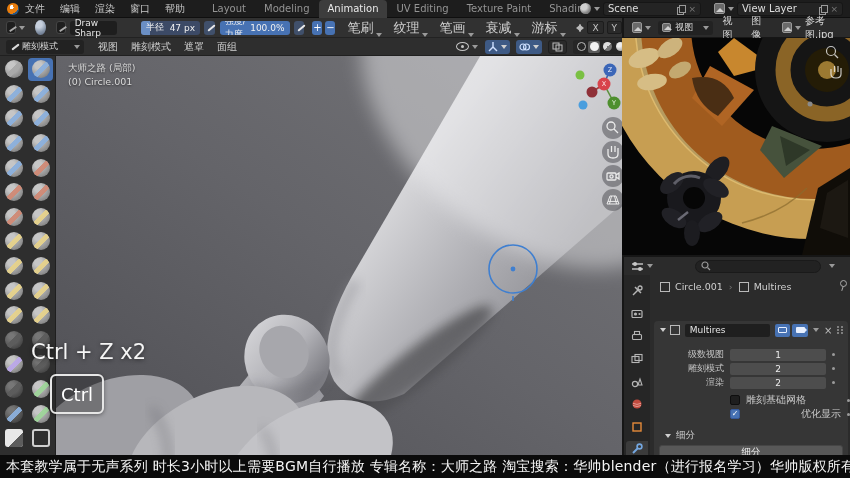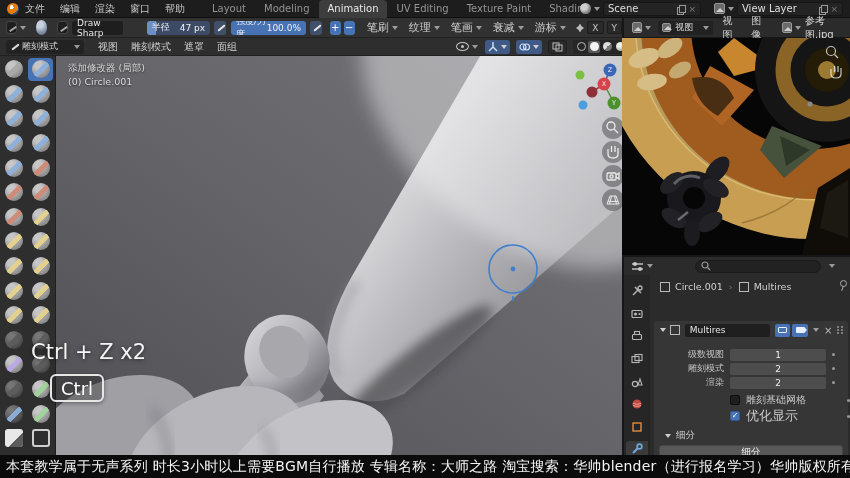--- a/index.html
+++ b/index.html
@@ -42,21 +42,21 @@
   .bthumb:after{content:'';position:absolute;left:2px;top:6px;width:8px;height:2px;background:#aaa;transform:rotate(-35deg);}
   .namefield{width:62px;height:14px;background:#1e1e1e;border-radius:3px;color:#e6e6e6;
     display:flex;align-items:center;padding:0 5px;font-size:9px;}
   .slider{height:14px;border-radius:3px;position:relative;display:flex;align-items:center;
     justify-content:space-between;padding:0 5px;font-size:9px;color:#f0f0f0;overflow:hidden;}
   .slider .fill{position:absolute;left:0;top:0;bottom:0;background:#6b8fc4;}
   .slider span{position:relative;z-index:1;}
   .ptoggle{width:15px;height:14px;border-radius:3px;background:#40506b;position:relative;}
   .ptoggle:after{content:'';position:absolute;left:3px;top:6px;width:9px;height:2px;background:#e8e8e8;transform:rotate(-40deg);border-radius:1px;}
   .pm{width:14px;height:14px;border-radius:3px;color:#fff;display:flex;align-items:center;justify-content:center;font-size:10px;}
-  .popover{display:flex;align-items:center;color:#cfcfcf;font-size:11px;white-space:nowrap;}
+  .popover{display:flex;align-items:flex-end;color:#cfcfcf;font-size:13px;white-space:nowrap;}
   .symic{position:relative;width:11px;height:10px;}
   .symic:before{content:'';position:absolute;left:0;top:1px;border-top:4px solid transparent;border-bottom:4px solid transparent;border-right:5px solid #bbb;}
   .symic:after{content:'';position:absolute;right:0;top:1px;border-top:4px solid transparent;border-bottom:4px solid transparent;border-left:5px solid #bbb;}
   .xybtn{height:13px;padding:0 4px;background:#2a2a2a;border:1px solid #1c1c1c;border-radius:2px;
     color:#c4c4c4;display:flex;align-items:center;font-size:9px;margin-left:3px;}
   
   .imgheader{left:622px;top:18px;width:228px;height:20px;background:#2b2b2b;
     border-bottom:1px solid #161616;border-left:2px solid #161616;display:flex;align-items:center;}
   .ddfield{height:14px;background:#222;border-radius:3px;display:flex;align-items:center;padding:0 4px;color:#d8d8d8;font-size:9px;}
   
@@ -88,21 +88,21 @@
     background:linear-gradient(135deg,transparent 42%,var(--acc,#999) 42%,var(--acc,#999) 62%,transparent 62%);opacity:.95;}
   .bicon.dark{background:radial-gradient(circle at 35% 30%,#777 0 15%,#4a4a4a 70%,#333 100%);}
   .bicon.square{border-radius:3px;background:#e8e8e8;}
   .bicon.square:after{background:linear-gradient(135deg,transparent 60%,#555 60%);}
   .bicon.square-o{border-radius:3px;background:transparent;border:2px solid #cfcfcf;}
   .bicon.square-o:after{display:none;}
   
   .vplabel{color:#dadada;text-shadow:0 1px 2px rgba(0,0,0,.55);font-size:9.5px;}
   .keys1{color:#f5f5f5;font-size:21px;text-shadow:0 1px 4px rgba(0,0,0,.55);}
   .keybox{border:2px solid #e6e6e6;border-radius:6px;background:rgba(35,35,35,.35);
-    color:#fff;font-size:18px;padding:0 9px;height:28px;display:flex;align-items:center;
+    color:#fff;font-size:18px;padding:0 9px;height:40px;display:flex;align-items:center;
     box-shadow:0 1px 4px rgba(0,0,0,.4);}
   
   .props{left:622px;top:255px;width:228px;height:223px;background:#2b2b2b;
     border-left:2px solid #161616;border-top:2px solid #161616;overflow:hidden;}
   .propshead{position:absolute;left:0;top:0;width:228px;height:18px;background:#2b2b2b;display:flex;align-items:center;}
   .searchfield{width:126px;height:13px;background:#222;border:1px solid #1a1a1a;border-radius:7px;
     display:flex;align-items:center;padding:0 5px;color:#888;}
   .ptabs{position:absolute;left:0;top:18px;width:26px;height:205px;background:#262626;
     display:flex;flex-direction:column;align-items:center;padding-top:8px;gap:6px;}
   .ptab{width:22px;height:17px;display:flex;align-items:center;justify-content:center;border-radius:3px 0 0 3px;}
@@ -492,21 +492,21 @@
           <circle cx="555.5" cy="120.5" r="1.6"></circle>
           <path d="M 560,119 l 3,-2 l 0,6 l -3,-2"></path>
       </g>
       <g>
         <circle cx="557" cy="144" r="11" fill="rgba(82,82,88,0.55)" stroke="none"></circle>
         <path d="M 551,148 L 554,140 L 560,140 L 563,148 Z M 553.5,148 L 555.5,140 M 560.5,148 L 558.5,140 M 552,145.4 L 562,145.4" stroke-width="1"></path>
       </g>
     </g>
   </svg>
 
-  <div class="abs vplabel" style="left:68px;top:62px;">添加修改器 (局部)</div>
+  <div class="abs vplabel" style="left:68px;top:62px;">大师之路 (局部)</div>
   <div class="abs vplabel" style="left:68px;top:76px;">(0) Circle.001</div>
 
   <div class="abs keys1" style="left:31px;top:340px;">Ctrl + Z x2</div>
   <div class="abs keybox" style="left:50px;top:374px;">
       <span>Ctrl</span>
     </div>
 
   <svg class="abs" style="left:622px;top:38px;" width="228" height="217" viewBox="0 0 228 217">
     <rect width="228" height="217" fill="#060606"></rect>
     <g>
@@ -694,21 +694,21 @@
           <span class="vlabel"></span>
           <span class="cbox"></span>
           <span style="margin-left:6px;color:#c9c9c9;font-size:10px;flex:1;">雕刻基础网格</span>
           <span class="adot"></span>
         </div>
         <div class="valrow prop-check on" style="left:0;top:86px;">
           <span class="vlabel"></span>
           <span class="cbox">
               <span class="ck">✓</span>
             </span>
-          <span style="margin-left:6px;color:#c9c9c9;font-size:13px;flex:1;">优化显示</span>
+          <span style="margin-left:6px;color:#c9c9c9;font-size:10px;flex:1;text-align:right;">优化显示</span>
           <span class="adot"></span>
         </div>
 
         <div class="row" style="position:absolute;left:8px;top:108px;">
           <span class="chev lt"></span>
           <span style="margin-left:5px;color:#d2d2d2;font-size:9.5px;">细分</span>
         </div>
 
         <div class="bigbtn" style="position:absolute;left:5px;top:124px;width:184px;">
           <span>细分</span>

